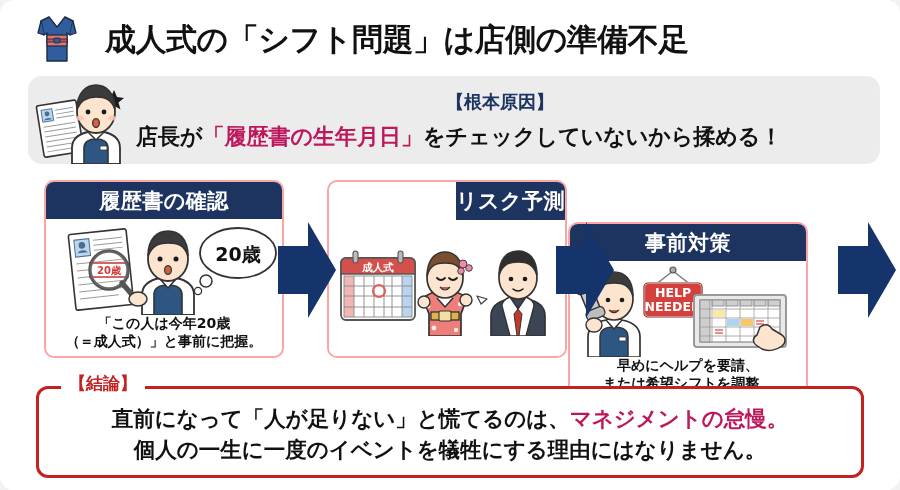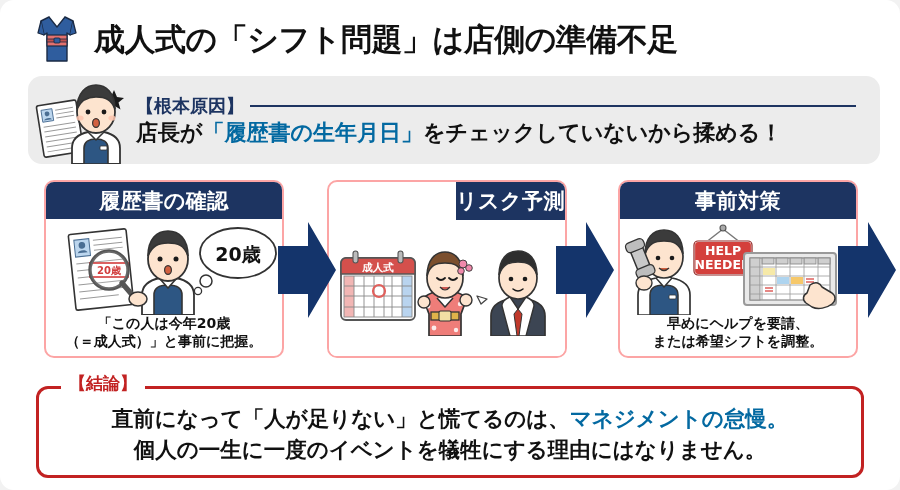--- a/index.html
+++ b/index.html
@@ -14,21 +14,21 @@
     width: 900px; height: 490px;
     background: #ffffff;
     border-radius: 14px;
     overflow: hidden;
   }
 
   
   .title-row {
     position: absolute; left: 36px; top: 8px;
     width: 840px; height: 62px;
-    display: flex; align-items: center; gap: 16px;
+    display: flex; align-items: center; gap: 27px;
   }
   .kimono-icon { width: 42px; height: 52px; flex: 0 0 42px; }
   .title-text {
     font-size: 31px; font-weight: bold; color: #111111;
     letter-spacing: -0.5px; white-space: nowrap;
     line-height: 1;
   }
 
   
   .cause-banner {
@@ -36,49 +36,50 @@
     width: 852px; height: 88px;
     background: #ececec;
     border-radius: 14px;
     display: flex; align-items: center;
   }
   .manager-icon { width: 108px; height: 88px; flex: 0 0 108px; }
   .cause-body { flex: 1 1 auto; padding-right: 16px; }
   .cause-label-row {
     display: flex; align-items: center; gap: 6px;
     margin-bottom: 2px;
+    flex-direction: column;
   }
   .cause-label {
     font-size: 18px; font-weight: bold; color: #1d3461;
     white-space: nowrap;
   }
   .cause-rule {
     flex: 1 1 auto; height: 2px; background: #1d3461;
     margin-right: 8px;
   }
   .cause-sentence {
     font-size: 22px; font-weight: bold; color: #111111;
     white-space: nowrap; line-height: 1.15;
   }
-  .hl-red { color: #0369a1; }
+  .hl-red { color: #be185d; }
 
   
   .steps { position: absolute; left: 0; top: 180px; width: 900px; height: 182px; }
   .card {
     position: absolute; top: 0;
     width: 240px; height: 178px;
     border: 2px solid #fca5a5;
     border-radius: 10px;
     background: #ffffff;
     overflow: hidden;
     display: flex; flex-direction: column;
   }
   .card-1 { left: 44px; }
   .card-2 { left: 327px; align-items: flex-end; }
-  .card-3 { left: 618px; }
+  .card-3 { left: 568px; margin-top: 42px; }
   .card-head {
     height: 38px; background: #1d3461; color: #ffffff;
     display: flex; align-items: center; justify-content: center;
     font-size: 21px; font-weight: bold; letter-spacing: 0.5px;
   }
   .card-art {
     flex: 1 1 auto; position: relative; background: #ffffff;
     display: flex; align-items: center; justify-content: center;
   }
   .card-caption {

